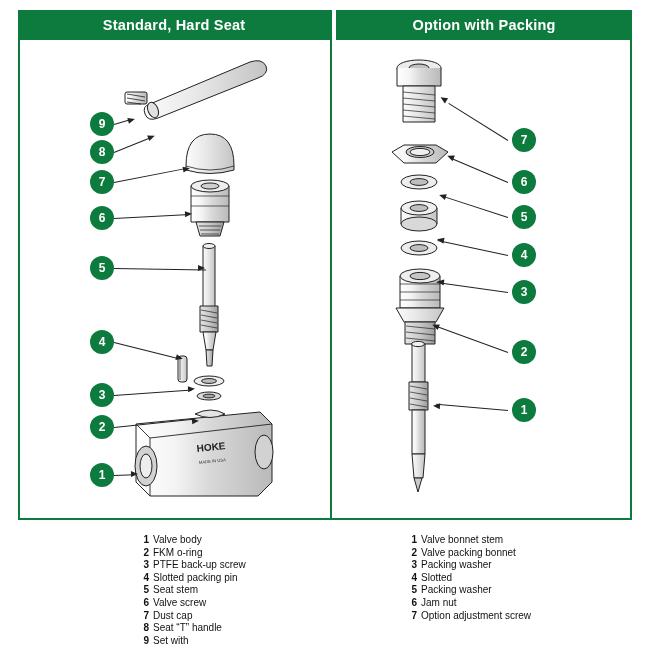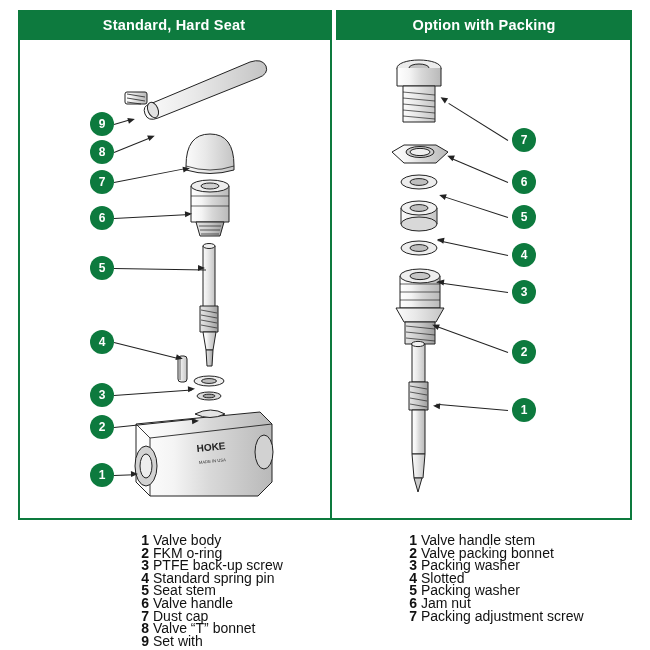--- a/index.html
+++ b/index.html
@@ -97,21 +97,21 @@
     border-left: none;
     border-right: 7px solid #222;
   }
 
   
   .art { position: absolute; left: 0; top: 0; width: 650px; height: 650px; pointer-events: none; }
 
   
   .legend {
     position: absolute;
-    font-size: 14px;
+    font-size: 10px;
     color: #111;
     line-height: 12.6px;
   }
   .legend-left  { left: 140px; top: 534px; }
   .legend-right { left: 408px; top: 534px; }
   .legend-row { white-space: nowrap; }
   .legend-num {
     display: inline-block;
     width: 9px;
     font-weight: bold;
@@ -329,31 +329,31 @@
   <div class="arrowhead flip" style="left:432px; top:323px; transform:rotate(20deg);"></div>
 
   <div class="bubble" style="left:512px; top:398px;">1</div>
   <div class="leader" style="left:508px; top:410px; width:72px; transform:rotate(-175deg);"></div>
   <div class="arrowhead flip" style="left:433px; top:403px; transform:rotate(5deg);"></div>
 
   <div class="legend legend-left">
     <div class="legend-row"><span class="legend-num">1</span><span class="legend-text">Valve body</span></div>
     <div class="legend-row"><span class="legend-num">2</span><span class="legend-text">FKM o-ring</span></div>
     <div class="legend-row"><span class="legend-num">3</span><span class="legend-text">PTFE back-up screw</span></div>
-    <div class="legend-row"><span class="legend-num">4</span><span class="legend-text">Standard spring pin</span></div>
+    <div class="legend-row"><span class="legend-num">4</span><span class="legend-text">Slotted packing pin</span></div>
     <div class="legend-row"><span class="legend-num">5</span><span class="legend-text">Seat stem</span></div>
-    <div class="legend-row"><span class="legend-num">6</span><span class="legend-text">Valve handle</span></div>
+    <div class="legend-row"><span class="legend-num">6</span><span class="legend-text">Valve screw</span></div>
     <div class="legend-row"><span class="legend-num">7</span><span class="legend-text">Dust cap</span></div>
-    <div class="legend-row"><span class="legend-num">8</span><span class="legend-text">Valve “T” bonnet</span></div>
+    <div class="legend-row"><span class="legend-num">8</span><span class="legend-text">Seat “T” handle</span></div>
     <div class="legend-row"><span class="legend-num">9</span><span class="legend-text">Set with</span></div>
   </div>
 
   <div class="legend legend-right">
-    <div class="legend-row"><span class="legend-num">1</span><span class="legend-text">Valve handle stem</span></div>
+    <div class="legend-row"><span class="legend-num">1</span><span class="legend-text">Valve bonnet stem</span></div>
     <div class="legend-row"><span class="legend-num">2</span><span class="legend-text">Valve packing bonnet</span></div>
     <div class="legend-row"><span class="legend-num">3</span><span class="legend-text">Packing washer</span></div>
     <div class="legend-row"><span class="legend-num">4</span><span class="legend-text">Slotted</span></div>
     <div class="legend-row"><span class="legend-num">5</span><span class="legend-text">Packing washer</span></div>
     <div class="legend-row"><span class="legend-num">6</span><span class="legend-text">Jam nut</span></div>
-    <div class="legend-row"><span class="legend-num">7</span><span class="legend-text">Packing adjustment screw</span></div>
+    <div class="legend-row"><span class="legend-num">7</span><span class="legend-text">Option adjustment screw</span></div>
   </div>
 
 </div>
 
 </body></html>

